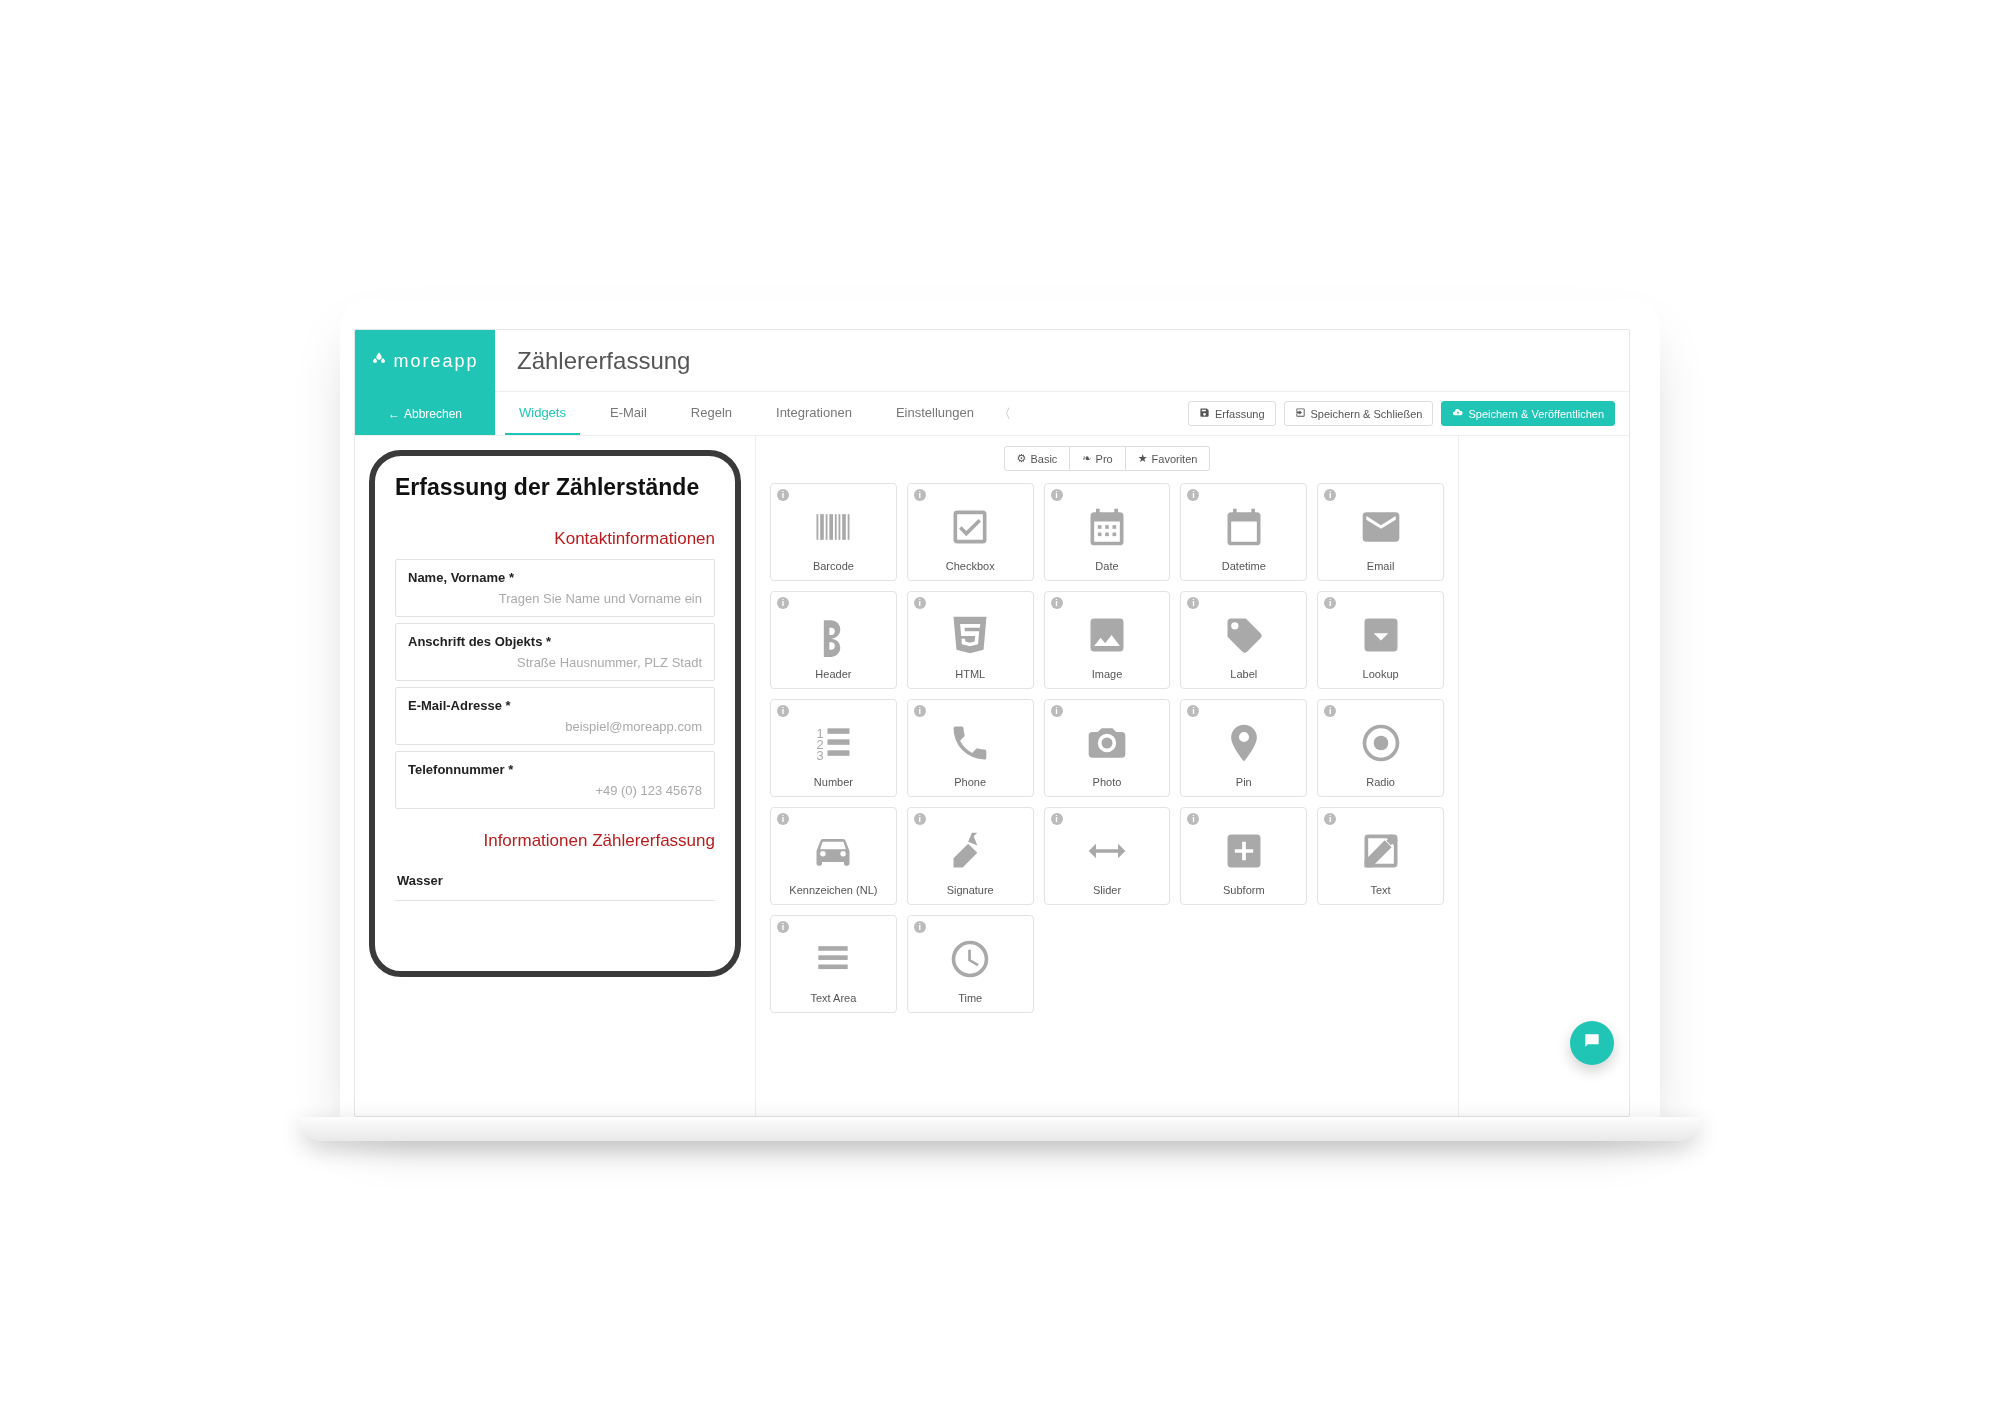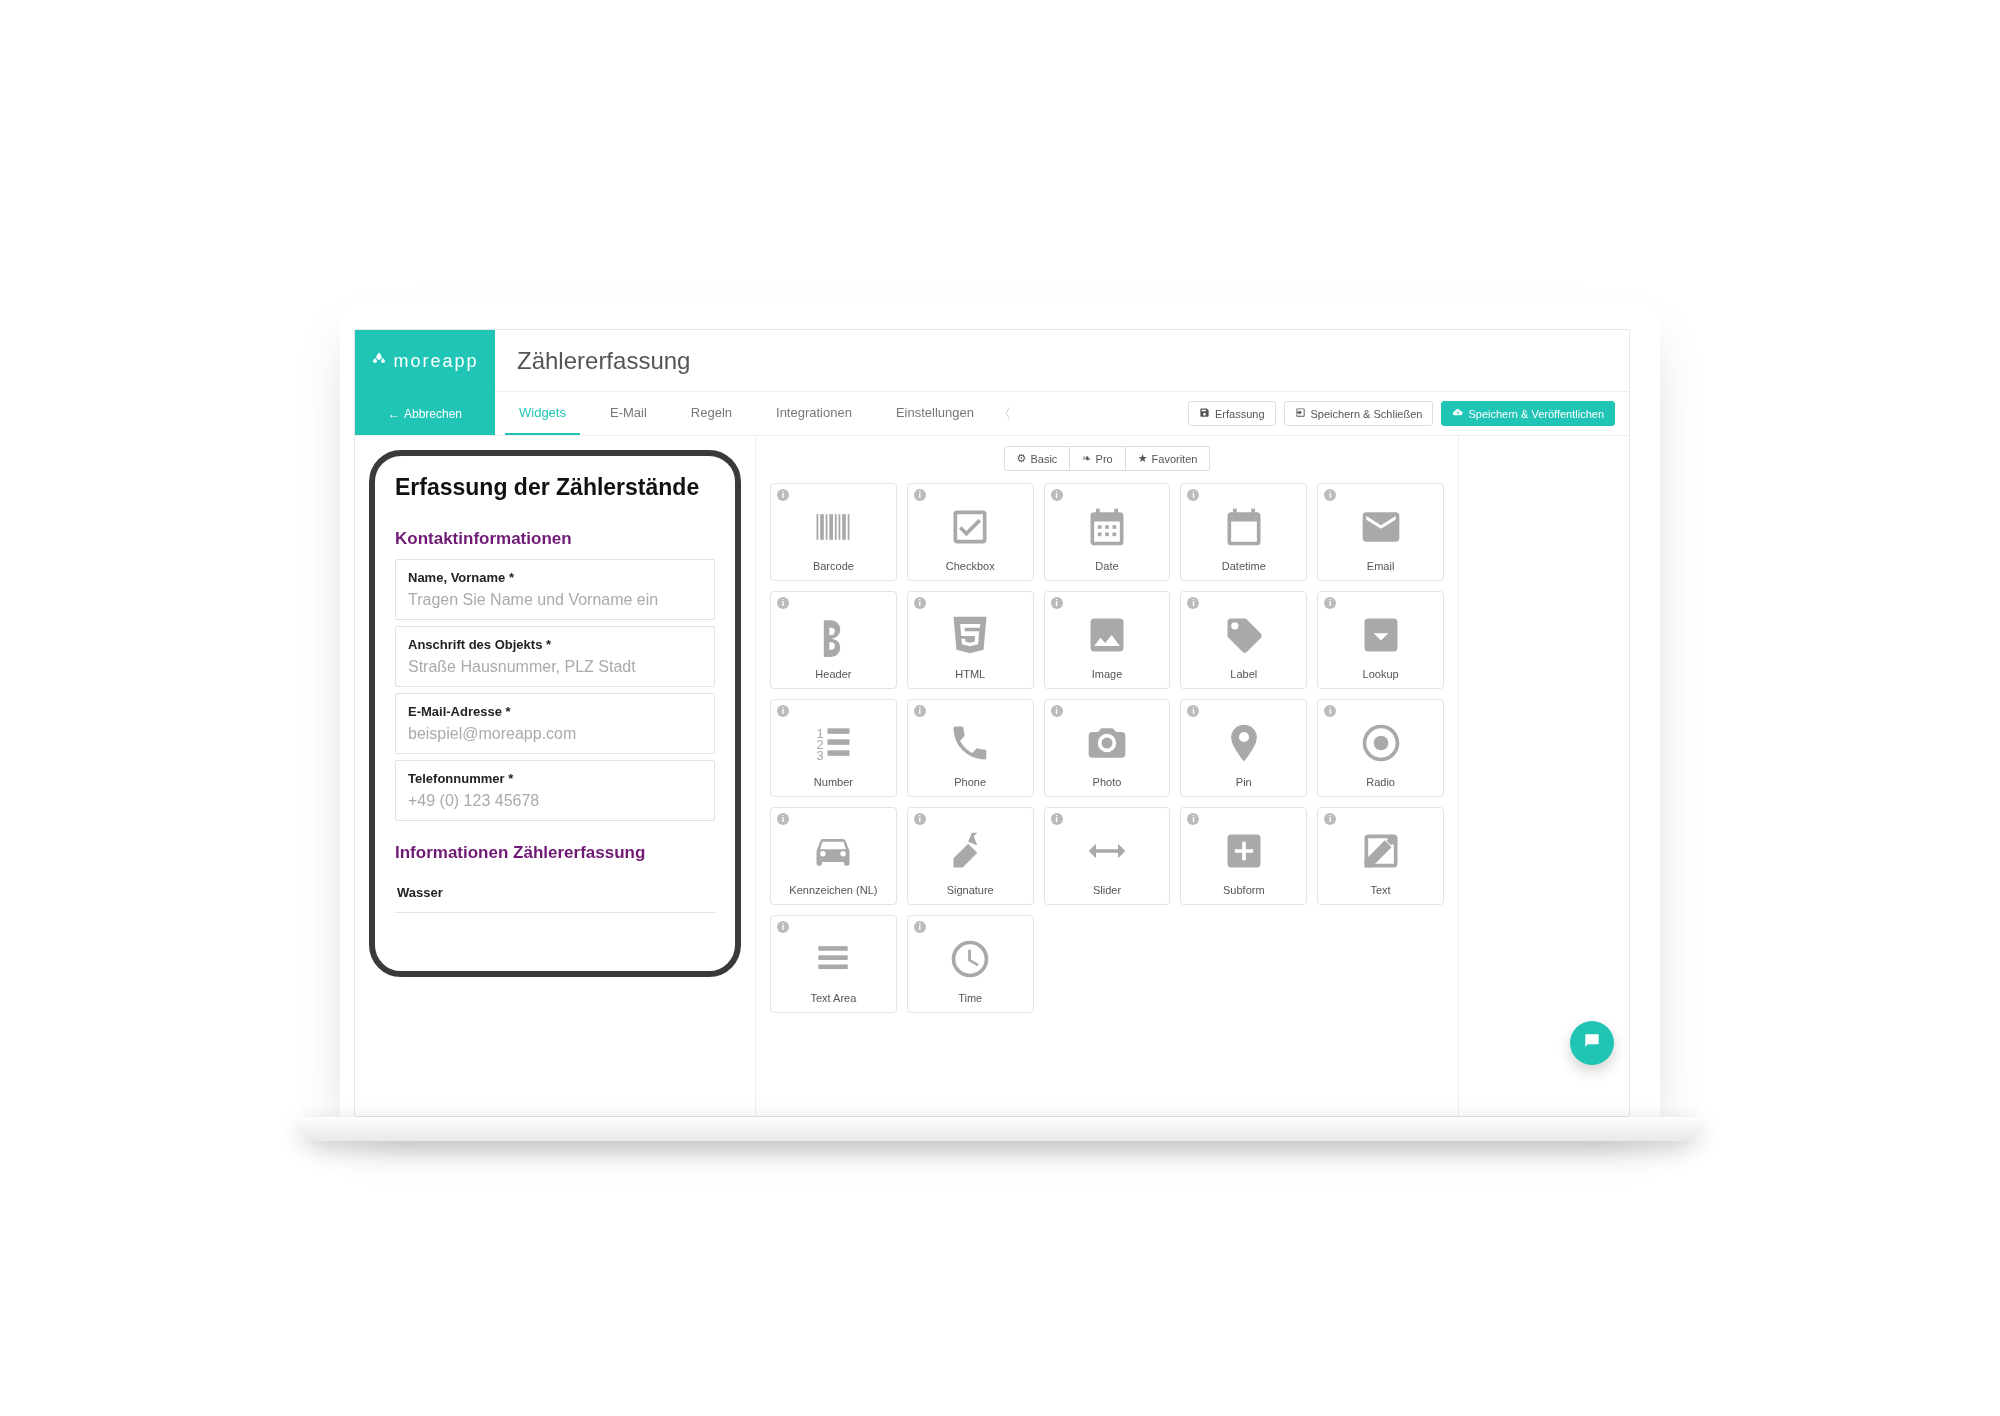--- a/index.html
+++ b/index.html
@@ -143,36 +143,37 @@
   overflow: hidden;
 }
 .phone h1 {
   font-size: 23px;
   font-weight: 700;
   color: #111;
   margin-bottom: 28px;
 }
 .phone h2 {
   font-size: 17px;
-  font-weight: 700;
-  color: #701a75;
+  font-weight: 400;
+  color: #b91c1c;
   margin: 10px 0 10px;
+  text-align: right;
 }
 .field {
   border: 1px solid #e2e2e2;
   border-radius: 2px;
   padding: 10px 12px;
   margin-bottom: 6px;
 }
 .field-simple {
   border-bottom: 1px solid #e2e2e2;
   padding: 12px 2px;
 }
 .field-label { font-size: 13px; font-weight: 600; color: #222; }
-.field-ph { font-size: 16px; color: #aaa; margin-top: 6px; }
+.field-ph { font-size: 13px; color: #aaa; margin-top: 6px; text-align: right; }
 .widgets-col {
   flex: 1;
   border-left: 1px solid #eee;
   border-right: 1px solid #eee;
   padding: 10px 14px 24px;
 }
 .right-pad { width: 170px; }
 .filter-tabs {
   display: flex;
   justify-content: center;

